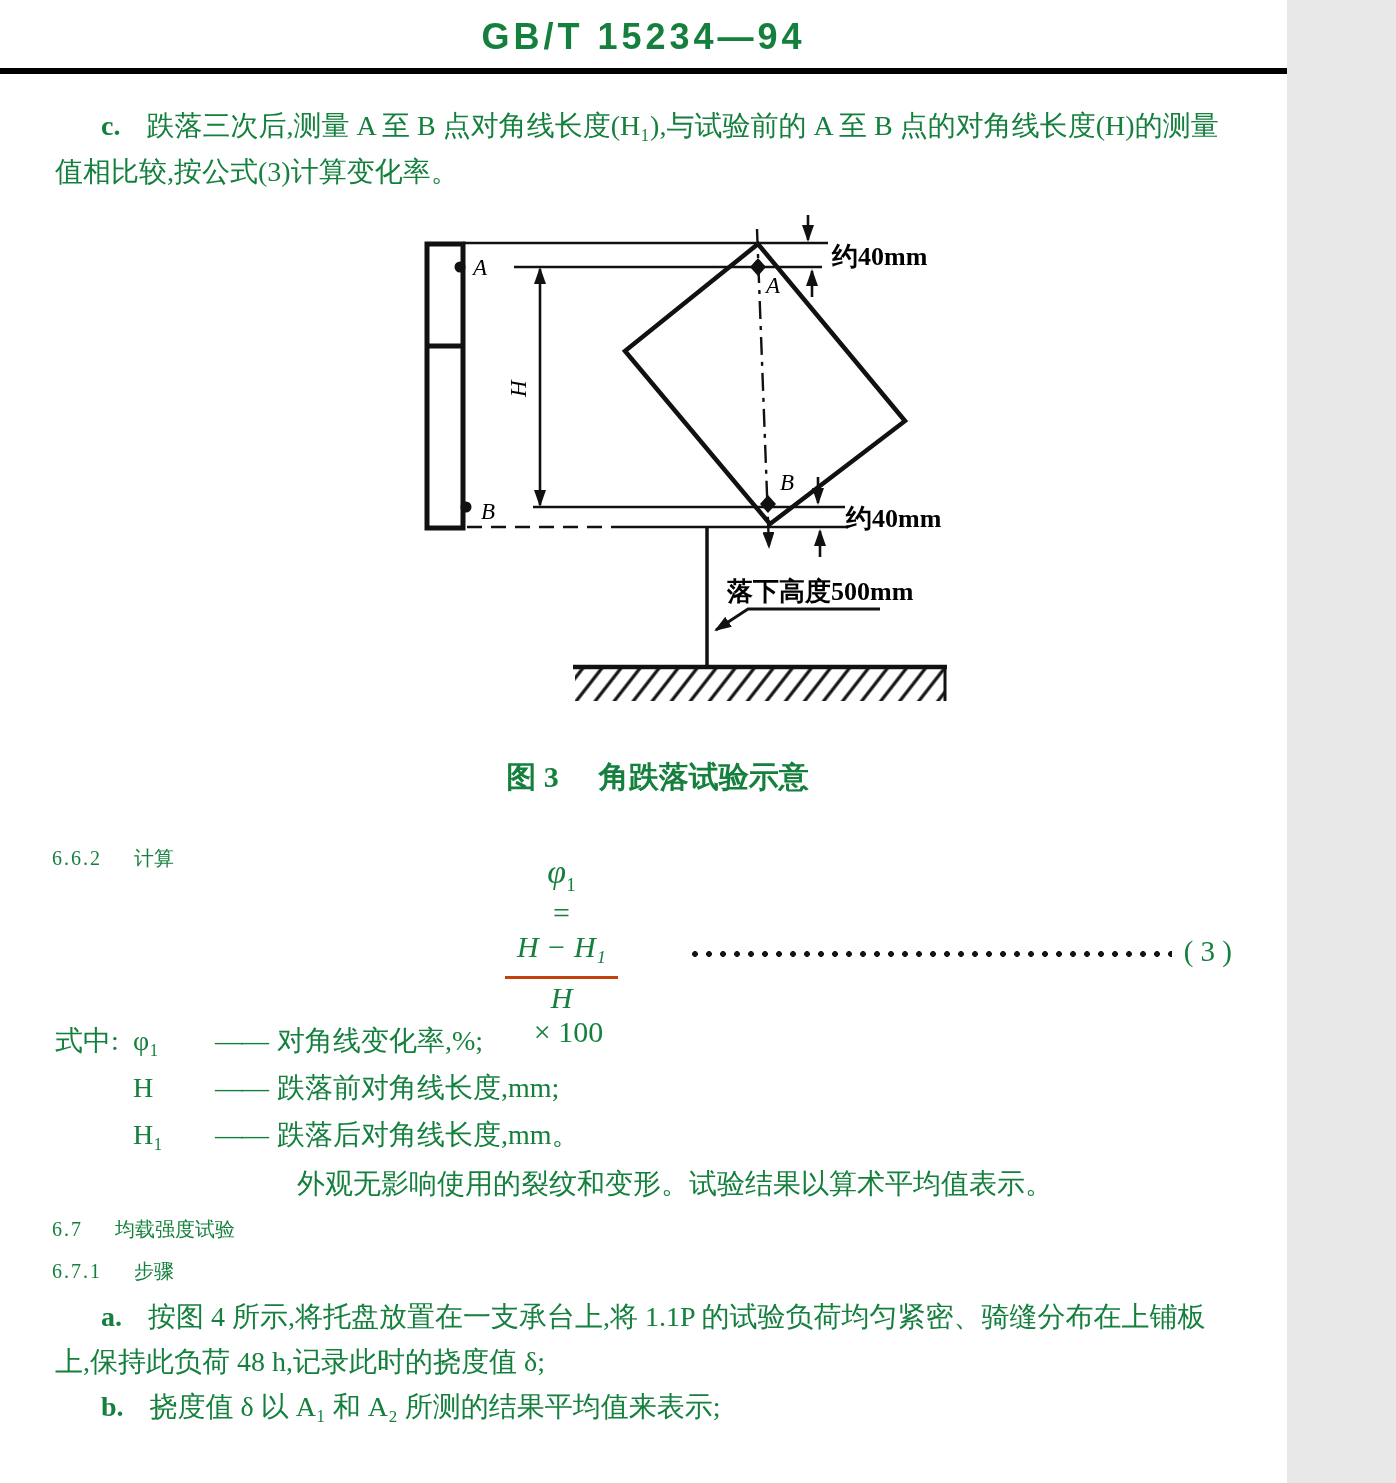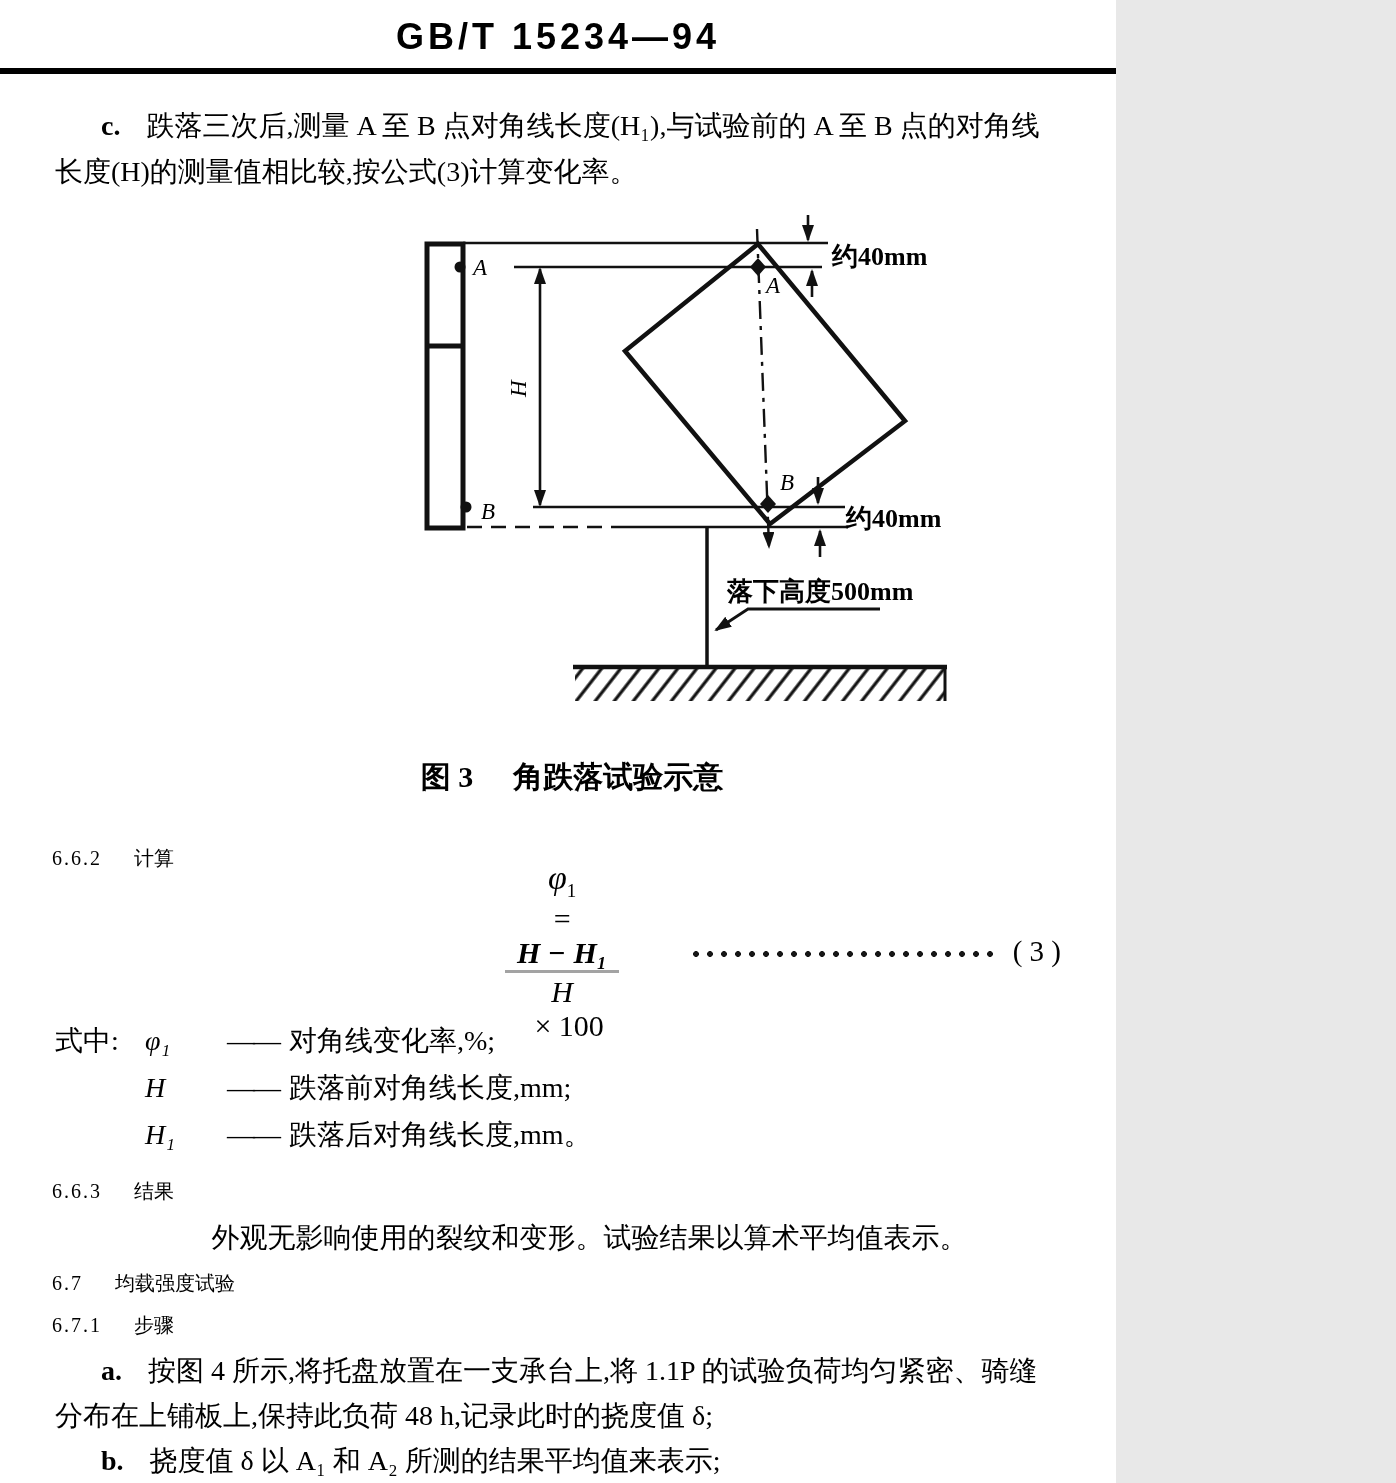--- a/index.html
+++ b/index.html
@@ -1,20 +1,20 @@
 <!DOCTYPE html>
 <html><head>
 <meta charset="utf-8">
 <style>
   html,body{margin:0;padding:0;background:#e8e8e8;}
   .page{
     position:relative;
-    width:1116px;height:1483px;
+    width:1287px;height:1483px;
     background:#ffffff;
-    color:#000000;
+    color:#15803d;
     font-family:"Liberation Serif","DejaVu Serif",serif;
     overflow:hidden;
   }
   
   .doc-code{
     padding-top:16px;
     text-align:center;
     font-family:"Liberation Sans","DejaVu Sans",sans-serif;
     font-weight:bold;
     font-size:36px;
@@ -76,38 +76,38 @@
     align-items:center;
     margin-left:450px;
     font-size:30px;
     font-style:italic;
     flex-direction:column;
   }
   .phi{font-size:34px;}
   .phi-sub{font-size:19px;vertical-align:sub;font-style:normal;}
   .eq-sign{margin:0 16px;font-style:normal;}
   .fraction{display:inline-block;text-align:center;}
-  .fraction .numer{display:block;padding:0 12px 0 12px;border-bottom:3px solid #a3a3a3;font-weight:bold;}
+  .fraction .numer{display:block;padding:0 12px 12px 12px;border-bottom:3px solid #c2410c;}
   .fraction .denom{display:block;padding-top:2px;}
   .mult{margin-left:14px;font-style:normal;}
   .leader{
     flex:1;
     height:8px;
     margin:6px 12px 0 70px;
     background-image:radial-gradient(circle,#161616 2.6px,transparent 3.2px);
     background-size:14px 8px;
     background-repeat:repeat-x;
     background-position:0 center;
   }
   .formula-tag{font-size:29px;white-space:nowrap;}
   
   .where{margin:20px 52px 0 55px;font-size:28px;}
   .where-row{display:flex;line-height:47px;}
   .where-prefix{width:78px;}
-  .where-term{width:82px;font-style:italic;margin-left:12px;}
+  .where-term{width:82px;}
   .where-dash{letter-spacing:-2px;margin-right:10px;white-space:nowrap;}
   
   .step{
     margin:0 52px 0 55px;
     font-size:28px;
     line-height:45px;
     text-indent:46px;
   }
   .step-first{margin-top:2px;}
   svg text{font-family:"Liberation Serif","DejaVu Serif",serif;}
@@ -220,21 +220,20 @@
       <span>跌落前对角线长度,mm;</span>
     </div>
     <div class="where-row">
       <span class="where-prefix"></span>
       <span class="where-term">H₁</span>
       <span class="where-dash">——</span>
       <span>跌落后对角线长度,mm。</span>
     </div>
   </div>
 
-  <div class="heading h-663"><span class="h-num">6.6.3</span><span>结果</span></div>
   <p class="plain-para">外观无影响使用的裂纹和变形。试验结果以算术平均值表示。</p>
 
   <div class="heading h-67"><span class="h-num">6.7</span><span>均载强度试验</span></div>
 
   <div class="heading h-671"><span class="h-num">6.7.1</span><span>步骤</span></div>
 
   <p class="step step-first"><span class="item-label">a.</span><span>按图 4 所示,将托盘放置在一支承台上,将 1.1P 的试验负荷均匀紧密、骑缝分布在上铺板上,保持此负荷 48 h,记录此时的挠度值 δ;</span></p>
   <p class="step"><span class="item-label">b.</span><span>挠度值 δ 以 A₁ 和 A₂ 所测的结果平均值来表示;</span></p>
   <p class="step"></p>
 

